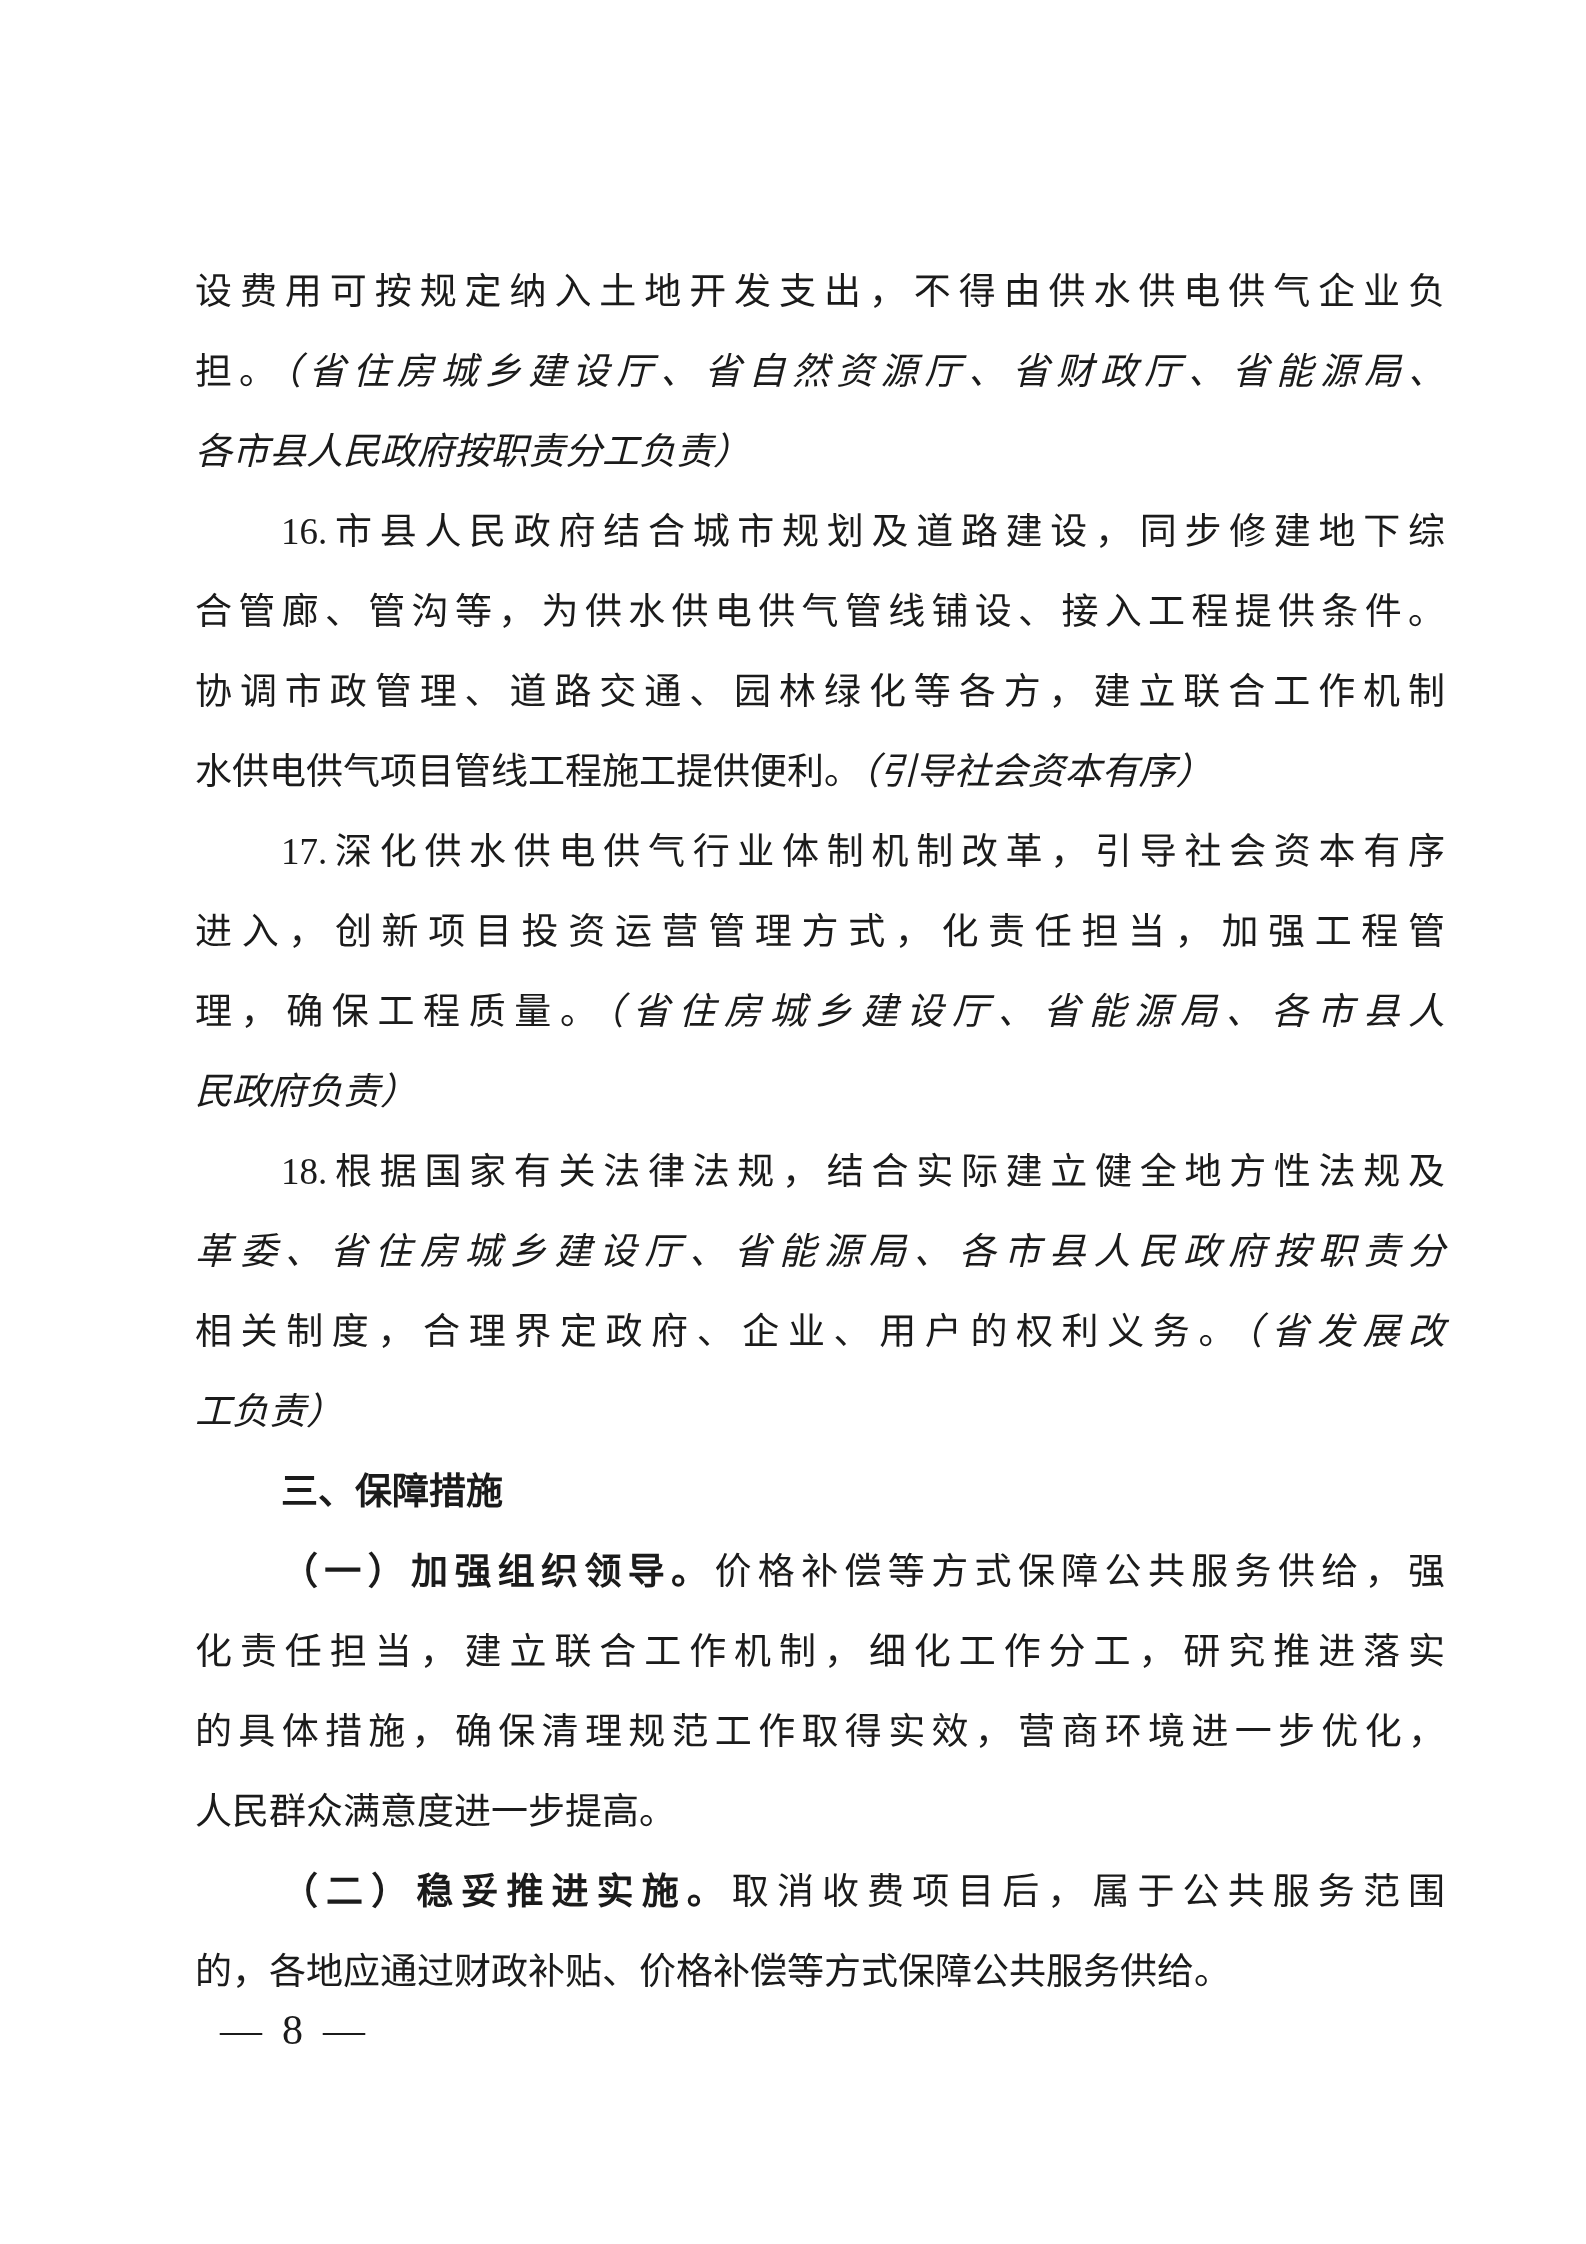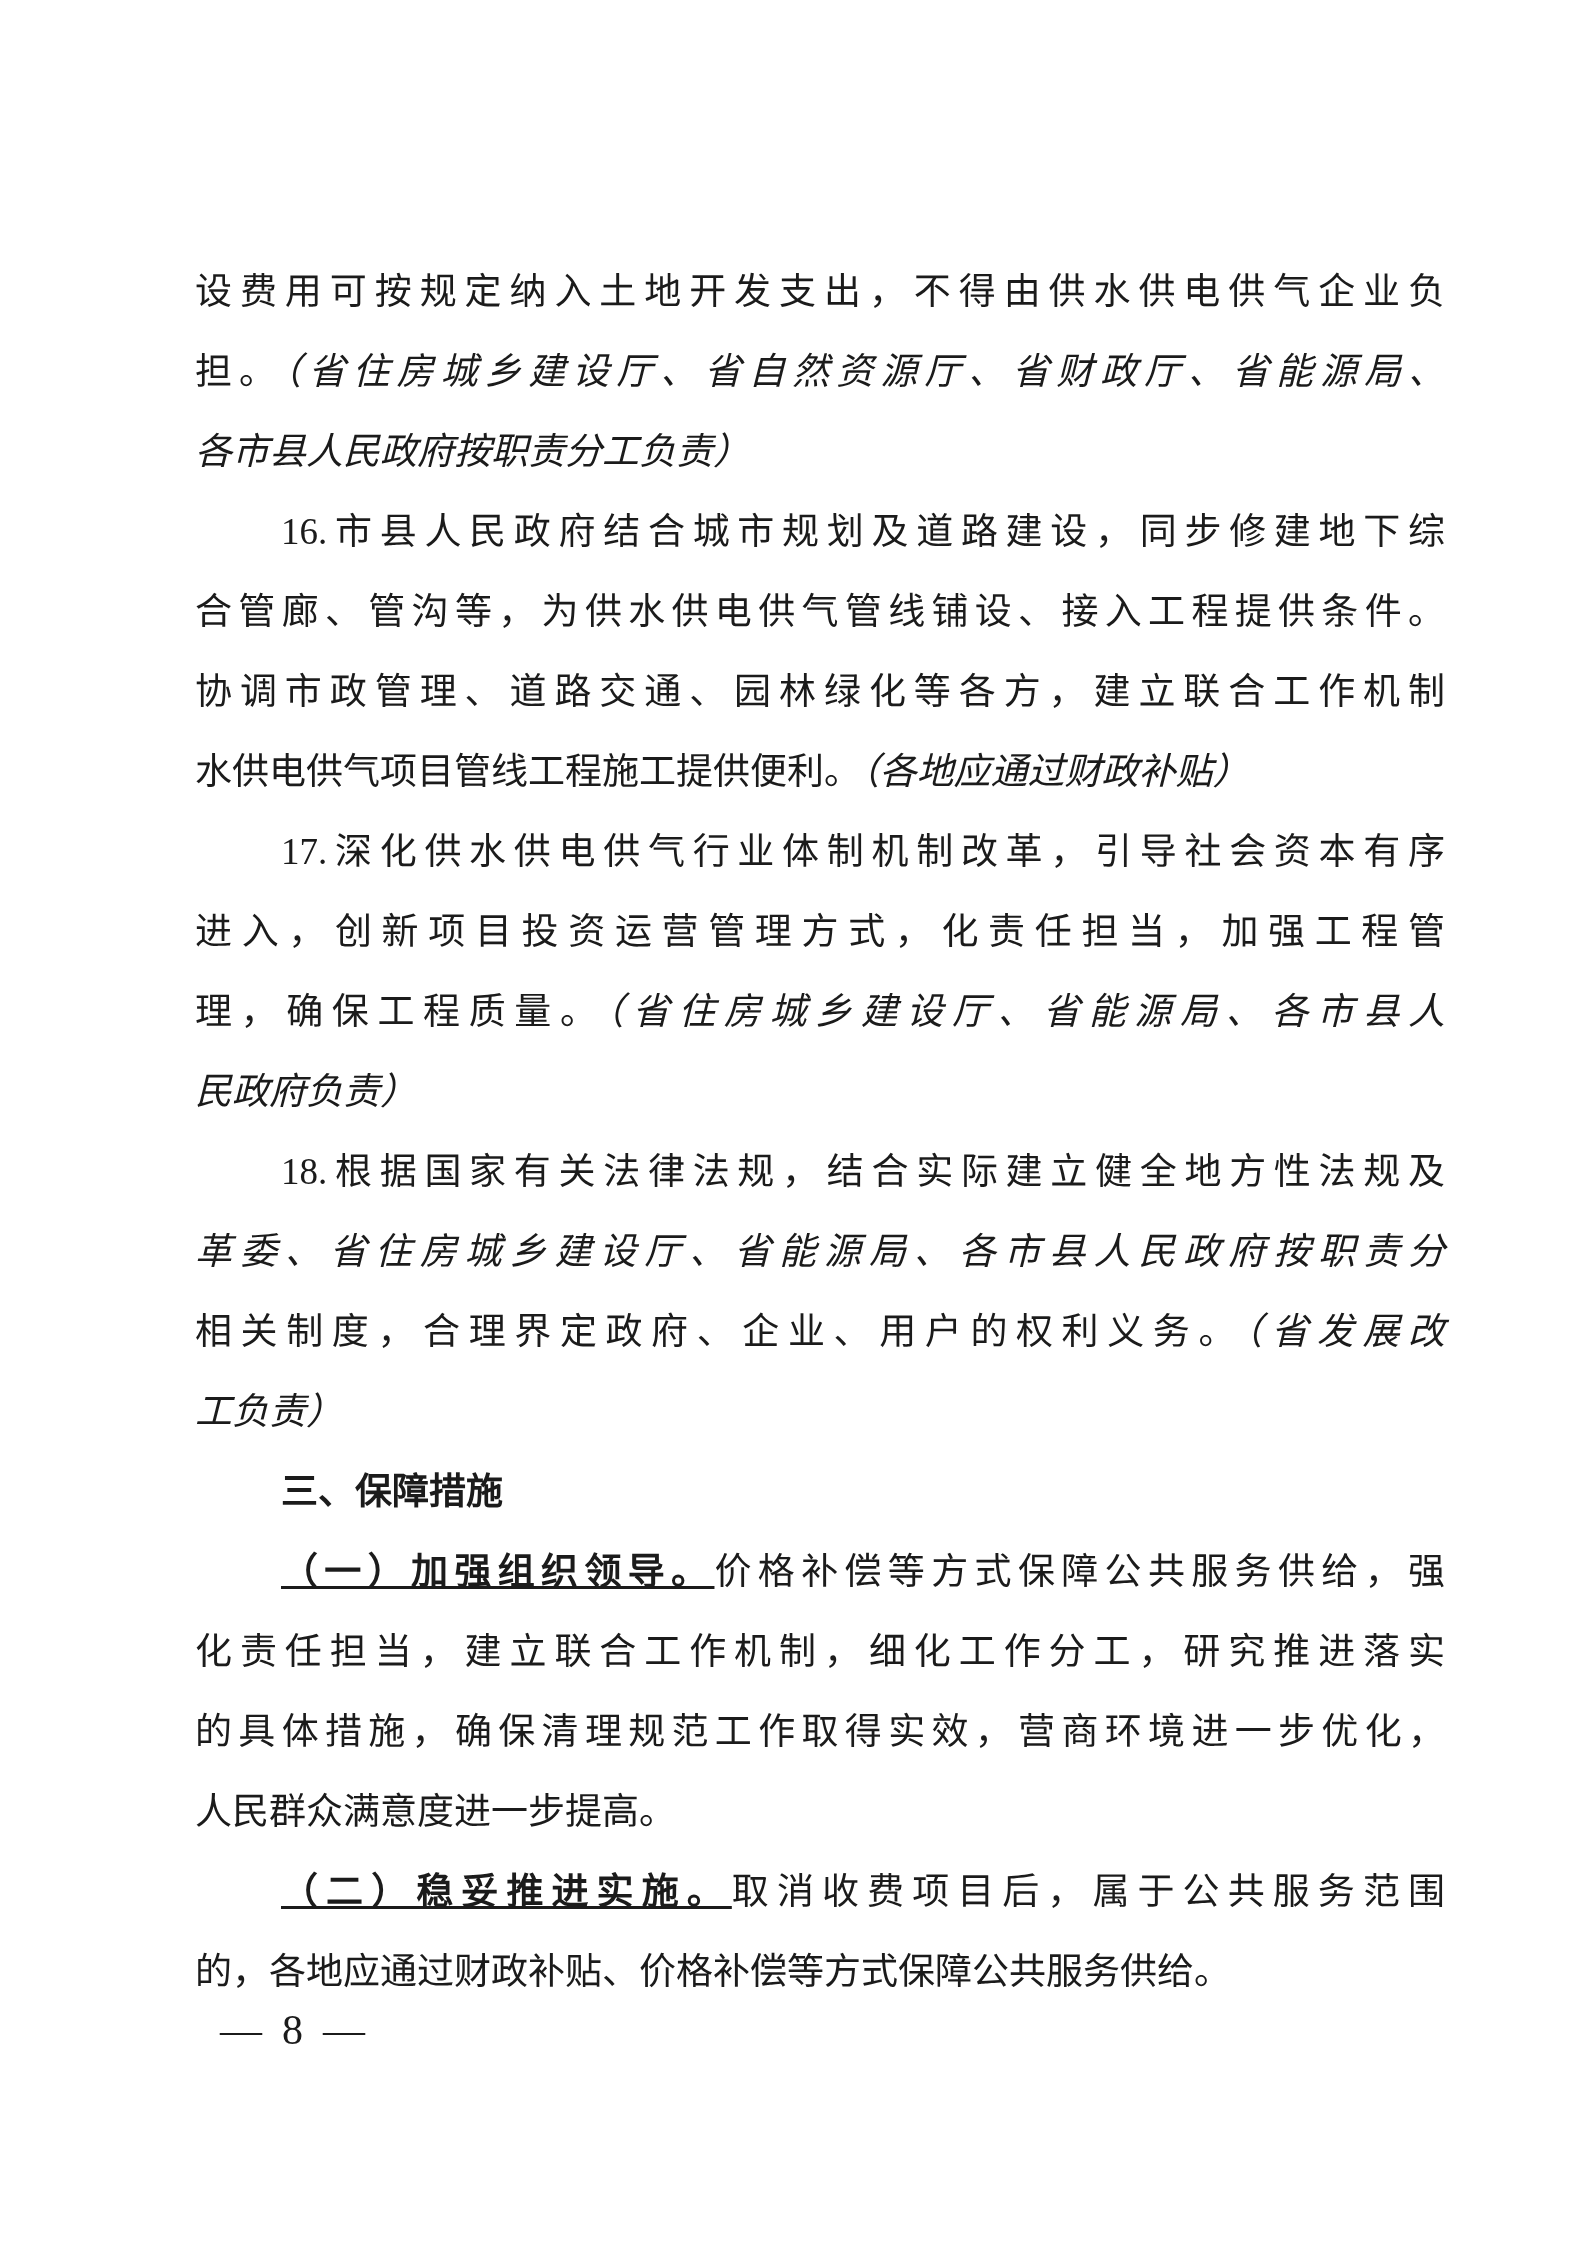--- a/index.html
+++ b/index.html
@@ -51,21 +51,20 @@
   }
   .run-kai {
     font-family: "Liberation Serif", "DejaVu Serif", serif;
     font-weight: 400;
     font-style: italic;
   }
   .run-kai-bold {
     font-family: "Liberation Serif", "DejaVu Serif", serif;
     font-weight: 700;
     font-style: normal;
-    text-decoration: underline;
   }
   .run-hei {
     font-family: "Liberation Sans", "DejaVu Sans", sans-serif;
     font-weight: 700;
     font-style: normal;
   }
   .footer {
     position: absolute;
     left: 220px;
     top: 2002px;
@@ -86,21 +85,21 @@
   <div class="text-block">
       <div>
         <div class="line justify"><span class="run-song">设费用可按规定纳入土地开发支出，不得由供水供电供气企业负</span></div>
         <div class="line justify"><span class="run-song">担。</span><span class="run-kai">（省住房城乡建设厅、省自然资源厅、省财政厅、省能源局、</span></div>
         <div class="line"><span class="run-kai">各市县人民政府按职责分工负责）</span></div>
       </div>
       <div>
         <div class="line indent justify"><span class="run-song">16.市县人民政府结合城市规划及道路建设，同步修建地下综</span></div>
         <div class="line justify"><span class="run-song">合管廊、管沟等，为供水供电供气管线铺设、接入工程提供条件。</span></div>
         <div class="line justify"><span class="run-song">协调市政管理、道路交通、园林绿化等各方，建立联合工作机制</span></div>
-        <div class="line"><span class="run-song">水供电供气项目管线工程施工提供便利。</span><span class="run-kai">（各地应通过财政补贴）</span></div>
+        <div class="line"><span class="run-song">水供电供气项目管线工程施工提供便利。</span><span class="run-kai">（引导社会资本有序）</span></div>
       </div>
       <div>
         <div class="line indent justify"><span class="run-song">17.深化供水供电供气行业体制机制改革，引导社会资本有序</span></div>
         <div class="line justify"><span class="run-song">进入，创新项目投资运营管理方式，化责任担当，加强工程管</span></div>
         <div class="line justify"><span class="run-song">理，确保工程质量。</span><span class="run-kai">（省住房城乡建设厅、省能源局、各市县人</span></div>
         <div class="line"><span class="run-kai">民政府负责）</span></div>
       </div>
       <div>
         <div class="line indent justify"><span class="run-song">18.根据国家有关法律法规，结合实际建立健全地方性法规及</span></div>
         <div class="line justify"><span class="run-kai">革委、省住房城乡建设厅、省能源局、各市县人民政府按职责分</span></div>

